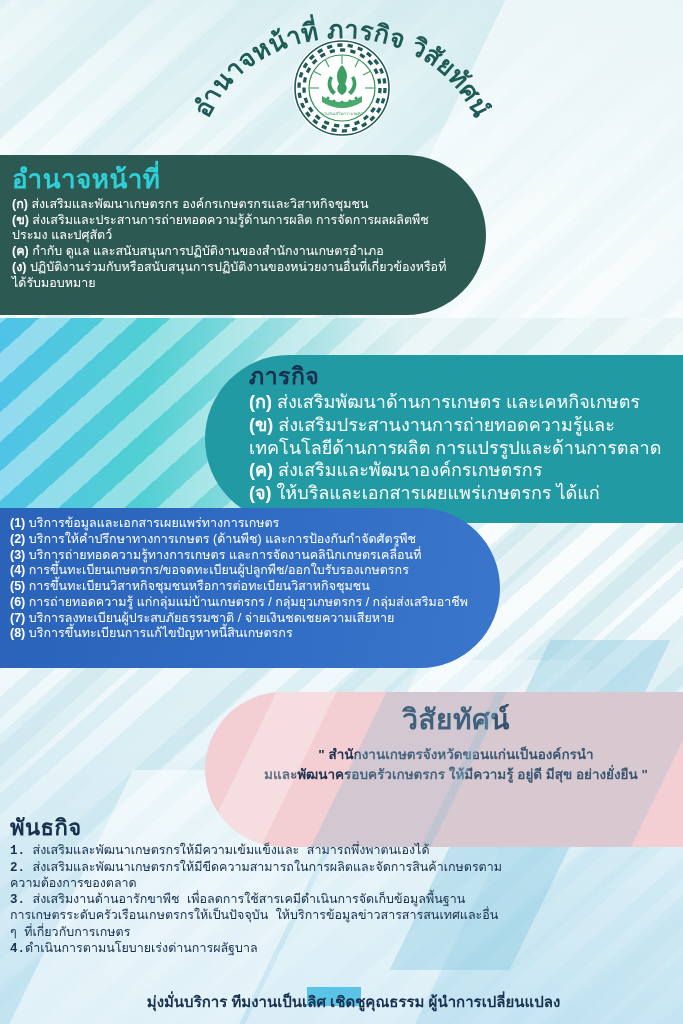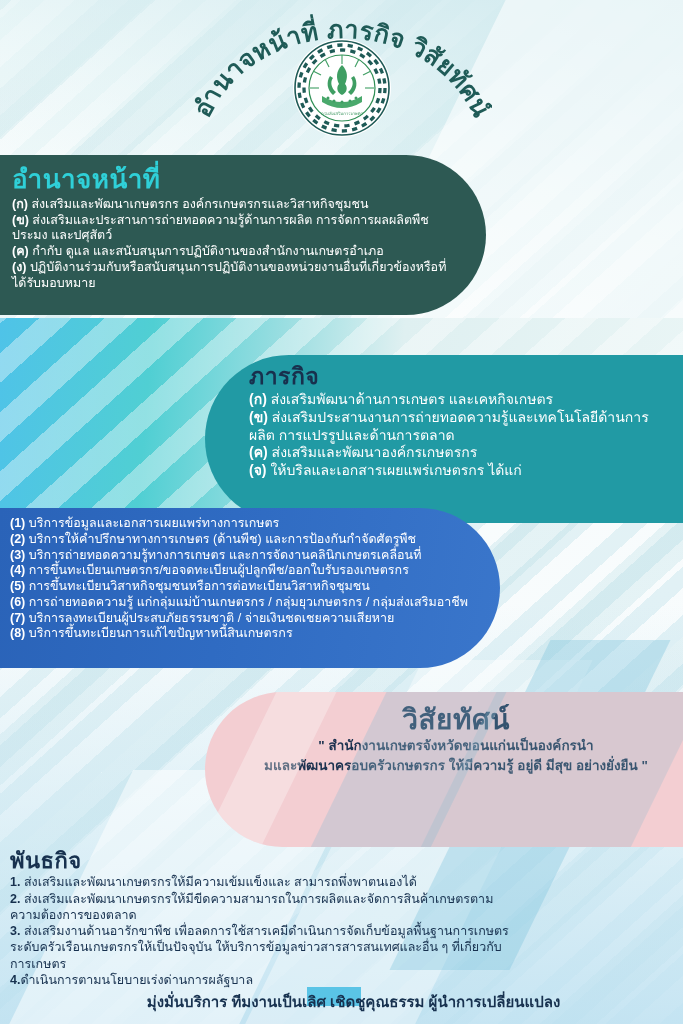--- a/index.html
+++ b/index.html
@@ -139,21 +139,21 @@
     border-radius:86px 0 0 86px;
     color:#ffffff;
     padding:8px 14px 8px 44px;
     box-sizing:border-box;
     margin-top:12px;
   }
   .sec-mission .panel-title{
     color:#18304d;
     font-size:23px;
   }
-  .sec-mission .line{font-size:14px;}
+  .sec-mission .line{font-size:18px;}
 
   
   .sec-services{
     position:absolute;left:0;top:508px;width:500px;height:160px;
     background:linear-gradient(100deg,#2a63b8 0%,#2f6bc2 45%,#3a76cb 100%);
     border-radius:0 80px 80px 0;
     color:#ffffff;
     padding:8px 30px 8px 10px;
     box-sizing:border-box;
   }
@@ -177,30 +177,31 @@
     position:absolute;display:block;
     background:rgba(150,190,210,.34);
     transform:skewX(-26deg);
   }
   .vision-overlay i.a{left:140px;top:-30px;width:120px;height:230px;}
   .vision-overlay i.b{left:250px;top:-30px;width:210px;height:230px;background:rgba(140,185,205,.26);}
   .vision-overlay i.c{left:30px;top:-30px;width:60px;height:230px;background:rgba(255,255,255,.30);}
   .sec-vision .panel-title{
     color:#16304f;
     font-size:28px;
-    margin-bottom:0;
+    margin-bottom:9px;
   }
   .sec-vision .line{
     font-size:13.5px;font-weight:bold;line-height:1.45;
   }
 
   
   .sec-pantakit{
-    position:absolute;left:10px;top:848px;width:500px;
+    position:absolute;left:10px;top:817px;width:500px;
     color:#17314f;
+    font-family:Liberation Mono, monospace;
   }
   .sec-pantakit .panel-title{
     color:#17314f;font-size:22px;margin-bottom:1px;
   }
   .sec-pantakit .line{font-size:12.5px;line-height:1.3;}
 
   .footer-slogan{
     position:absolute;left:12px;bottom:10px;width:100%;
     text-align:center;
     color:#17314f;

